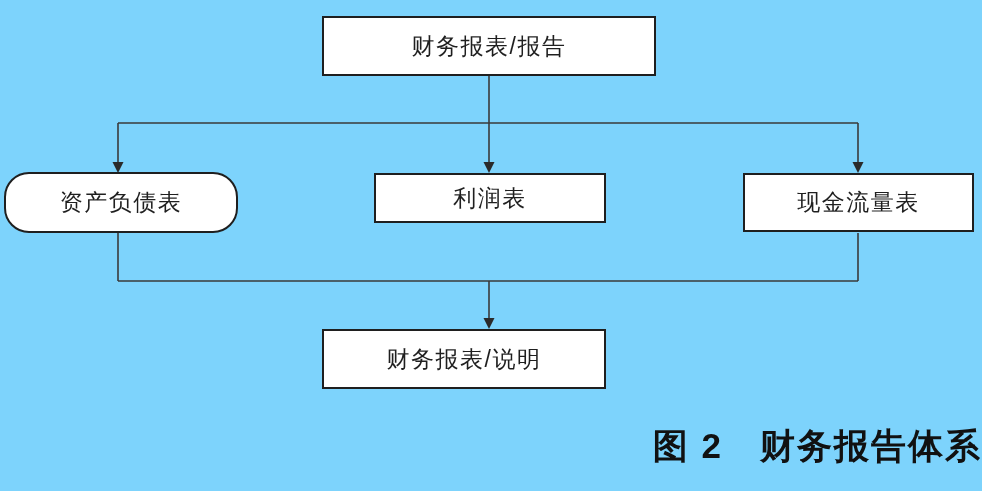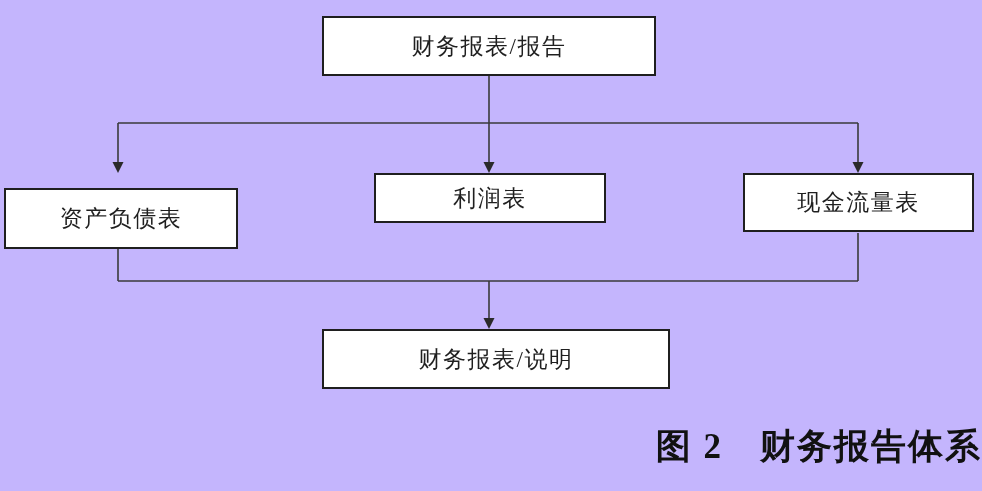--- a/index.html
+++ b/index.html
@@ -5,23 +5,22 @@
   html, body {
     margin: 0;
     padding: 0;
     background: #ffffff;
     font-family: "Liberation Sans", "DejaVu Sans", sans-serif;
   }
   .stage {
     position: relative;
     width: 982px;
     height: 491px;
-    background: #c4b5fd;
+    background: #7dd3fc;
     overflow: hidden;
-    font-family: Liberation Serif, serif;
   }
   .connectors {
     position: absolute;
     left: 0;
     top: 0;
     width: 982px;
     height: 491px;
   }
   .connectors .edge {
     stroke: #3a3a3a;
@@ -39,24 +38,24 @@
     background: #ffffff;
     display: flex;
     align-items: center;
     justify-content: center;
     font-size: 23px;
     letter-spacing: 1.5px;
     color: #1f1f1f;
     white-space: nowrap;
   }
   .node-top    { left: 322px; top: 16px;  width: 334px; height: 60px; }
-  .node-left   { left: 4px;   top: 188px; width: 234px; height: 61px; }
+  .node-left   { left: 4px;   top: 172px; width: 234px; height: 61px; border-radius: 25px; }
   .node-middle { left: 374px; top: 173px; width: 232px; height: 50px; }
   .node-right  { left: 743px; top: 173px; width: 231px; height: 59px; text-align: right; }
-  .node-bottom { left: 322px; top: 329px; width: 348px; height: 60px; }
+  .node-bottom { left: 322px; top: 329px; width: 284px; height: 60px; }
   .caption {
     position: absolute;
     left: 0;
     top: 423px;
     width: 982px;
     text-align: right;
     font-size: 35px;
     font-weight: 700;
     letter-spacing: 2px;
     color: #111111;

